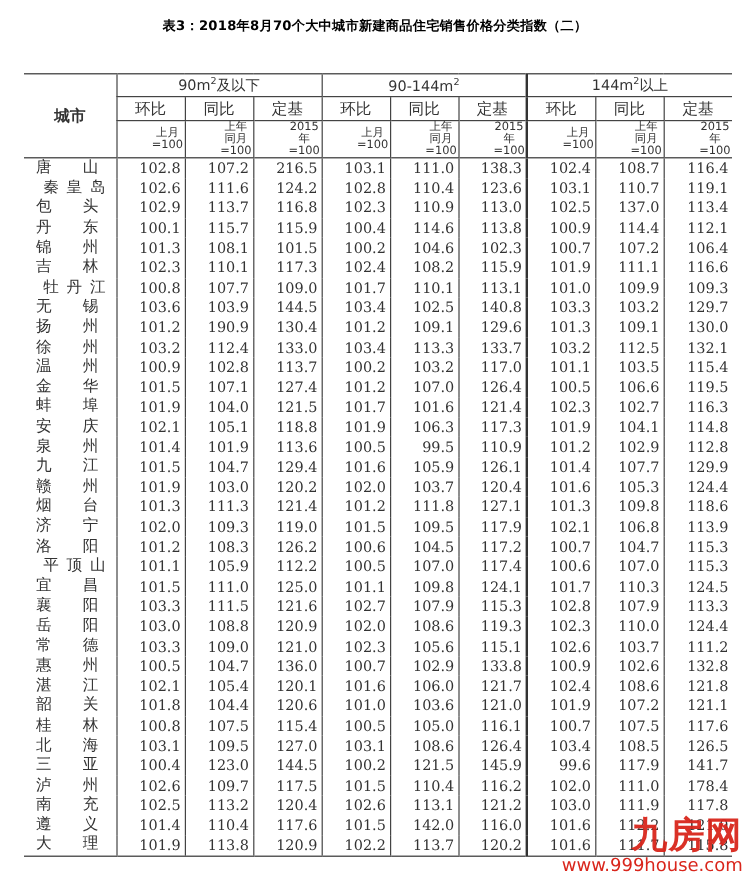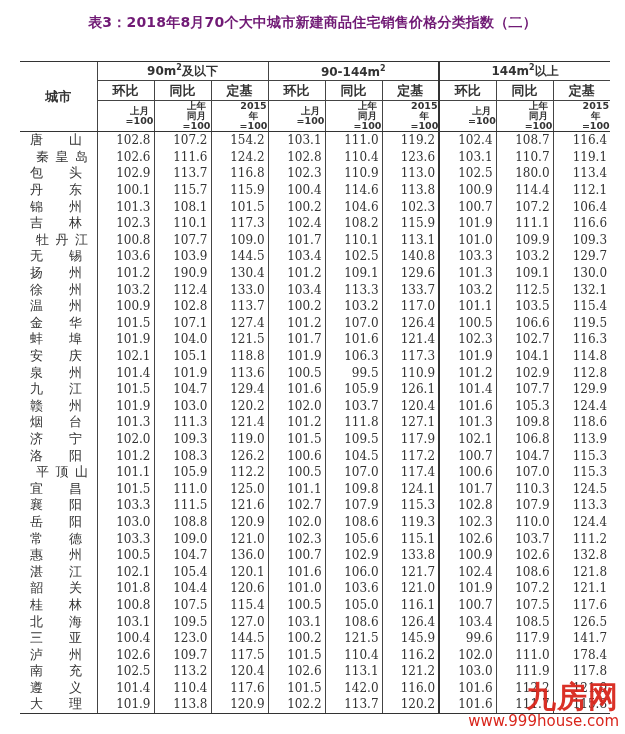--- a/index.html
+++ b/index.html
@@ -1,21 +1,21 @@
 <!DOCTYPE html>
 <html><head>
 <meta charset="utf-8">
 <style>
   html, body { margin: 0; padding: 0; background: #ffffff; }
   body { width: 625px; height: 734px; position: relative; overflow: hidden; font-family: "DejaVu Serif", "Liberation Serif", serif; color: #222; }
-  .title { position: absolute; top: 14px; left: 0; width: 625px; text-align: center; font-size: 14px; font-weight: bold; font-family: "DejaVu Sans", sans-serif; letter-spacing: 0.2px; color: #701a75; }
+  .title { position: absolute; top: 14px; left: 0; width: 625px; text-align: center; font-size: 11px; font-weight: bold; font-family: "DejaVu Sans", sans-serif; letter-spacing: 0.2px; color: #000000; }
   table.idx { position: absolute; top: 61px; left: 20px; border-collapse: collapse; table-layout: fixed; width: 590px; }
   table.idx col.city { width: 77px; }
   table.idx col.num { width: 57px; }
-  table.idx th { font-weight: bold; font-size: 12px; color: #333; padding: 0; text-align: center; font-family: "DejaVu Sans", sans-serif; }
+  table.idx th { font-weight: normal; font-size: 12px; color: #333; padding: 0; text-align: center; font-family: "DejaVu Sans", sans-serif; }
   table.idx thead tr.r1 th { height: 18px; border-top: 1.5px solid #333; border-bottom: 1px solid #444; }
   table.idx thead tr.r2 th { height: 19px; border-bottom: 1px solid #444; font-size: 13px; }
   table.idx thead tr.r3 th { height: 24px; font-size: 9.5px; line-height: 10px; border-bottom: 1.5px solid #333; padding-left: 28px; }
   th.city-h { font-size: 13px !important; font-weight: bold !important; border-top: 1.5px solid #333; border-bottom: 1.5px solid #333 !important; }
   th sup { font-size: 8px; }
   .bl { border-left: 1px solid #444; }
   .bl2 { border-left: 2px solid #333; }
   table.idx tbody td { height: 16.6px; padding: 0 3px 0 0; font-size: 12px; text-align: right; color: #333; line-height: 16px; }
   table.idx tbody td.cityname { text-align: left; padding: 0 0 0 10px; font-family: "DejaVu Sans", sans-serif; font-size: 13px; letter-spacing: 0; }
   table.idx tbody tr:last-child td { border-bottom: 1.5px solid #333; }
@@ -75,24 +75,24 @@
   <tbody id="tbody">
       <tr>
         <td class="cityname">
           <div class="cn-wrap">
             <span>唐</span>
             <span>山</span>
           </div>
         </td>
         <td class="bl">102.8</td>
         <td class="bl">107.2</td>
-        <td class="bl">154.2</td>
+        <td class="bl">216.5</td>
         <td class="bl">103.1</td>
         <td class="bl">111.0</td>
-        <td class="bl">119.2</td>
+        <td class="bl">138.3</td>
         <td class="bl2">102.4</td>
         <td class="bl">108.7</td>
         <td class="bl">116.4</td>
       </tr>
       <tr>
         <td class="cityname">
           <div class="cn-wrap" style="width: 52px; padding-left: 6px; box-sizing: content-box;">
             <span>秦</span>
             <span>皇</span>
             <span>岛</span>
@@ -115,21 +115,21 @@
             <span>头</span>
           </div>
         </td>
         <td class="bl">102.9</td>
         <td class="bl">113.7</td>
         <td class="bl">116.8</td>
         <td class="bl">102.3</td>
         <td class="bl">110.9</td>
         <td class="bl">113.0</td>
         <td class="bl2">102.5</td>
-        <td class="bl">180.0</td>
+        <td class="bl">137.0</td>
         <td class="bl">113.4</td>
       </tr>
       <tr>
         <td class="cityname">
           <div class="cn-wrap">
             <span>丹</span>
             <span>东</span>
           </div>
         </td>
         <td class="bl">100.1</td>

